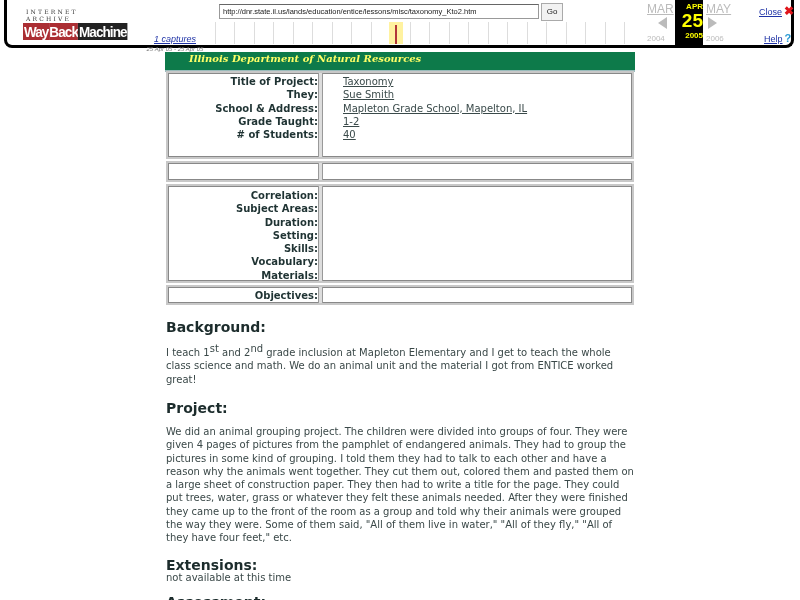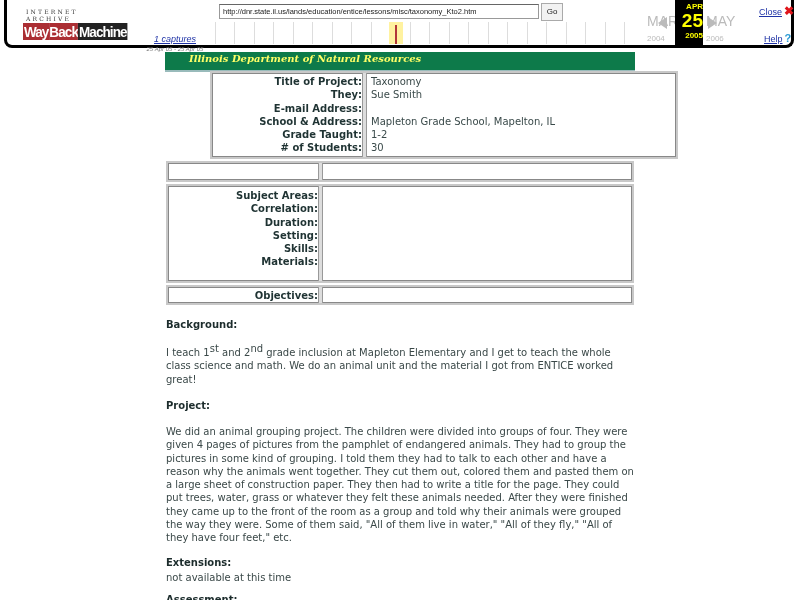--- a/index.html
+++ b/index.html
@@ -20,21 +20,21 @@
     #captures .range { font-family:"Liberation Sans", sans-serif; font-size:6px; color:#777; display:block; margin-top:2px; }
     #url-field { position:absolute; left:212px; top:4px; width:312px; height:13px; border:1px solid #999; border-top-color:#666;
                  font-family:"Liberation Sans", sans-serif; font-size:7.5px; line-height:13px; padding:0 3px; box-sizing:content-box; color:#222; background:#fff; overflow:hidden; white-space:nowrap; }
     #go-btn { position:absolute; left:534px; top:3px; width:20px; height:16px; border:1px solid #aaa; background:#f2f2f2;
               font-family:"Liberation Sans", sans-serif; font-size:8px; line-height:16px; text-align:center; color:#222; }
     #timeline { position:absolute; left:208px; top:22px; width:420px; height:22px; }
     #timeline .tick { position:absolute; top:0; width:1px; height:22px; background:#ddd; }
     #timeline .hl { position:absolute; left:174px; top:0; width:14px; height:22px; background:#fff2a0; }
     #timeline .cap { position:absolute; left:180px; top:3px; width:2px; height:19px; background:#b2373a; }
     #cal { position:absolute; left:633px; top:0; width:110px; height:46px; font-family:"Liberation Sans", sans-serif; }
-    #cal .mon { position:absolute; top:13px; font-size:14px; color:#bbb; }
+    #cal .mon { position:absolute; top:2px; font-size:12px; color:#bbb;text-decoration:underline; }
     #cal .yr { position:absolute; top:34px; font-size:8px; color:#bbb; }
     #cal .cur { position:absolute; left:35px; top:0; width:28px; height:45px; background:#000; text-align:right; }
     #cal .cur .m { display:block; color:#ff0; font-weight:bold; font-size:8px; margin-top:2px; }
     #cal .cur .d { display:block; color:#ff0; font-weight:bold; font-size:19px; line-height:20px; }
     #cal .cur .y { display:block; color:#ff0; font-weight:bold; font-size:8px; }
     #cal .arrow { position:absolute; top:17px; width:0; height:0; border-top:6px solid transparent; border-bottom:6px solid transparent; }
     #cal .arrow.l { left:18px; border-right:9px solid #bbb; }
     #cal .arrow.r { left:68px; border-left:9px solid #bbb; }
     #close { position:absolute; left:752px; top:4px; font-family:"Liberation Sans", sans-serif; font-size:9px; }
     #close a, #help a { color:#1f33a6; text-decoration:underline; }
@@ -44,23 +44,23 @@
 
     
     #banner { position:absolute; left:165px; top:52px; width:470px; height:20px; background:#0d7a4a; border-bottom:2px solid #9bb; box-sizing:border-box; }
     #banner span { position:absolute; left:24px; top:1px; font-family:"DejaVu Serif", serif; font-style:italic; font-weight:bold; font-size:10px; color:#ffff66; }
 
     .box { position:absolute; left:166px; width:468px; border:2px solid #c8c8c8; outline:1px solid #888; outline-offset:-3px; box-sizing:border-box; background:#fff; }
     .box .divider { position:absolute; left:150px; top:0; bottom:0; width:3px; border-left:1px solid #999; border-right:1px solid #999; background:#ddd; }
     .box table { border-collapse:collapse; position:absolute; left:4px; top:2px; }
     .box td { padding:0; height:13.3px; font-size:10px; line-height:13px; vertical-align:top; }
     .box td.lbl { width:146px; text-align:right; font-weight:bold; color:#1f3333; padding-right:4px; }
-    .box td.val { padding-left:5px; color:#3a4a4a; white-space:nowrap; }
-
-    .sec { position:absolute; left:166px; font-size:10px; color:#2a3a3a; }
+    .box td.val { padding-left:21px; color:#3a4a4a; white-space:nowrap;text-decoration:underline; }
+
+    .sec { position:absolute; left:166px; font-size:14px; color:#2a3a3a; }
     .sec .h { font-weight:bold; color:#1c2c2c; }
     .para { position:absolute; left:166px; width:470px; font-size:10px; line-height:13.3px; color:#3a4848; }
     sup { font-size:10px; line-height:0; }
   </style>
 </head>
 <body>
 
 <div id="wb">
   <div id="wb-logo">
     <span class="ia">INTERNET ARCHIVE</span>
@@ -111,78 +111,78 @@
     </div>
   </div>
   <div id="close"><a>Close</a><span class="x">✖</span></div>
   <div id="help"><a>Help</a><span class="q">?</span></div>
 </div>
 
 <div id="banner">
     <span>Illinois Department of Natural Resources</span>
   </div>
 
-<div class="box" style="top:71px;height:88px;margin-left:44px;">
+<div class="box" style="top:71px;height:88px;">
   <div class="divider"></div>
   <table>
     <tbody>
         <tr>
           <td class="lbl">Title of Project:</td>
           <td class="val">Taxonomy</td>
         </tr>
     <tr>
           <td class="lbl">They:</td>
           <td class="val">Sue Smith</td>
         </tr>
     <tr>
-          <td class="lbl">E-mail Address:</td>
-          <td class="val"></td>
-        </tr>
-    <tr>
           <td class="lbl">School &amp; Address:</td>
           <td class="val">Mapleton Grade School, Mapelton, IL</td>
         </tr>
     <tr>
           <td class="lbl">Grade Taught:</td>
           <td class="val">1-2</td>
         </tr>
     <tr>
           <td class="lbl"># of Students:</td>
-          <td class="val">30</td>
+          <td class="val">40</td>
         </tr>
   </tbody>
     </table>
 </div>
 
 <div class="box" style="top:161px;height:21px;">
   <div class="divider"></div>
 </div>
 
 <div class="box" style="top:184px;height:99px;">
   <div class="divider"></div>
   <table style="top:3px;">
     <tbody>
         <tr>
+          <td class="lbl">Correlation:</td>
+          <td class="val"></td>
+        </tr>
+    <tr>
           <td class="lbl">Subject Areas:</td>
           <td class="val"></td>
         </tr>
     <tr>
-          <td class="lbl">Correlation:</td>
-          <td class="val"></td>
-        </tr>
-    <tr>
           <td class="lbl">Duration:</td>
           <td class="val"></td>
         </tr>
     <tr>
           <td class="lbl">Setting:</td>
           <td class="val"></td>
         </tr>
     <tr>
           <td class="lbl">Skills:</td>
+          <td class="val"></td>
+        </tr>
+    <tr>
+          <td class="lbl">Vocabulary:</td>
           <td class="val"></td>
         </tr>
     <tr>
           <td class="lbl">Materials:</td>
           <td class="val"></td>
         </tr>
   </tbody>
     </table>
 </div>
 

